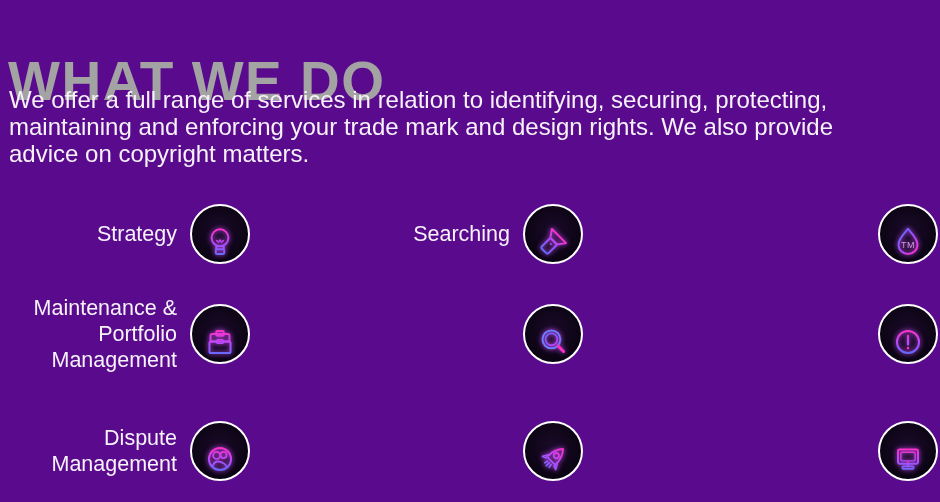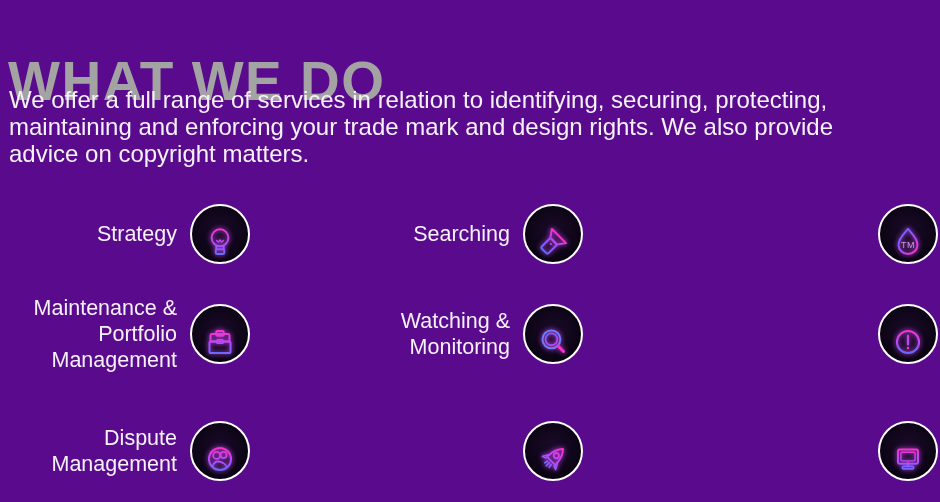--- a/index.html
+++ b/index.html
@@ -136,22 +136,20 @@
           </defs>
         <rect x="15.5" y="8.5" width="7" height="4.5" rx="1" stroke="url(#lg3)" stroke-width="2"></rect>
         <rect x="10" y="11.5" width="18" height="7" rx="1.5" stroke="url(#lg3)" stroke-width="2"></rect>
         <rect x="9" y="18.5" width="20" height="11" rx="1.5" stroke="url(#lg3)" stroke-width="2"></rect>
         <rect x="16" y="16.8" width="6" height="3.4" rx="1" stroke="url(#lg3)" stroke-width="1.6"></rect>
       </svg>
     </span>
   </div>
 
   <div class="service-item">
-    <span class="service-label">Watching &amp;
-Monitoring</span>
     <span class="icon-circle">
       <svg viewBox="0 0 38 38" fill="none">
         <defs>
             <linearGradient id="lg4" gradientUnits="userSpaceOnUse" x1="12" y1="10" x2="27" y2="26">
           <stop offset="0" stop-color="#5f6dff"></stop>
               <stop offset="0.55" stop-color="#a54bff"></stop>
               <stop offset="1" stop-color="#ff2fc8"></stop>
         </linearGradient>
           </defs>
         <circle cx="17.5" cy="16.5" r="8.5" stroke="#6d7bff" stroke-width="2"></circle>

